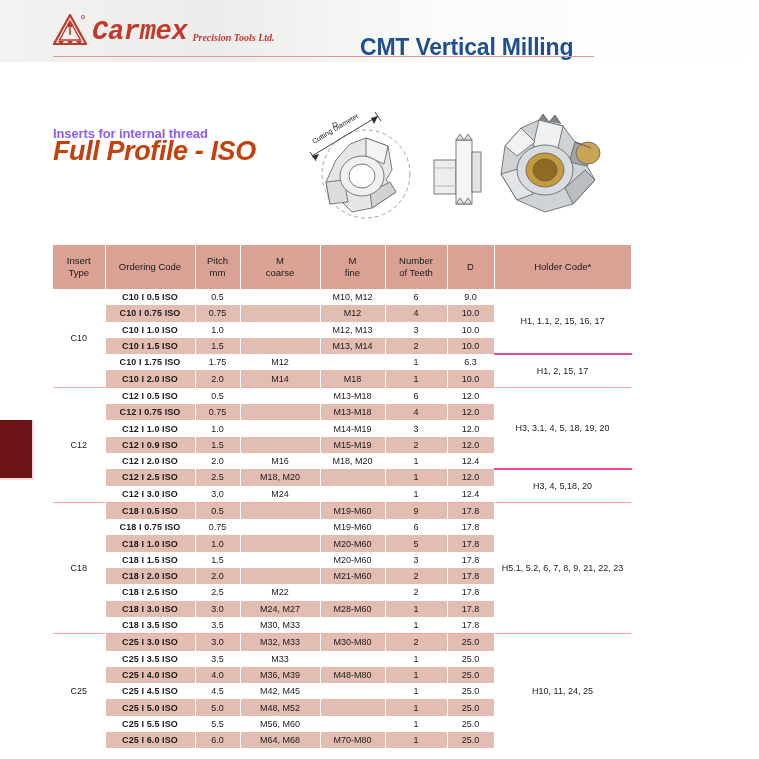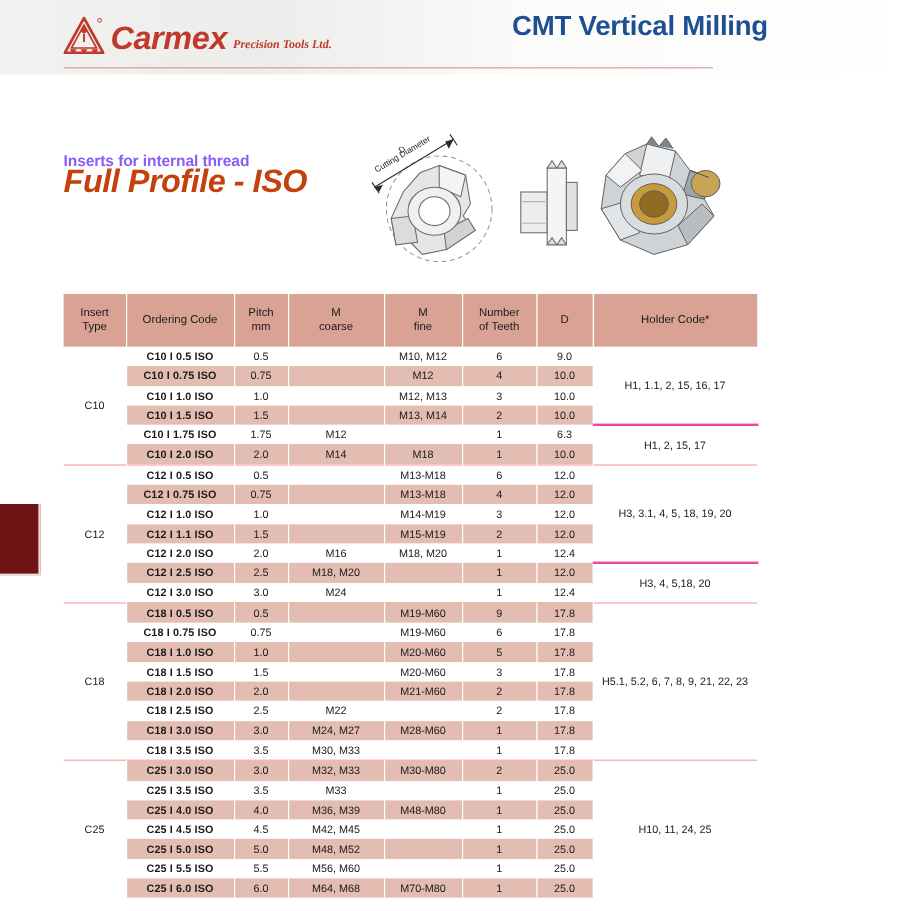--- a/index.html
+++ b/index.html
@@ -30,43 +30,43 @@
   }
   .logo-wrap {
     position: absolute;
     left: 53px; top: 14px;
     display: flex;
     align-items: flex-end;
     gap: 5px;
   }
   .logo-mark { width: 34px; height: 33px; display: block; }
   .logo-word {
-    font-family: Liberation Sans, sans-serif;
+    font-family: Liberation Mono, monospace;
     font-style: italic;
     font-weight: bold;
     font-size: 27px;
     color: #c0392b;
     letter-spacing: -0.3px;
     line-height: 1;
     margin-bottom: 1px;
   }
   .logo-sub {
     font-family: "Liberation Serif", serif;
     font-style: italic;
     font-weight: bold;
     font-size: 10px;
     color: #c0392b;
     line-height: 1;
     margin-bottom: 4px;
   }
   .header-title {
     position: absolute;
-    left: 360px; top: 8px;
+    left: 360px; top: 34px;
     width: 280px;
-    text-align: right;
+    text-align: left;
     font-size: 23px;
     font-weight: bold;
     color: #1d4f91;
     letter-spacing: -0.2px;
   }
 
   
   .page-title {
     position: absolute;
     left: 53px; top: 92px;
@@ -324,21 +324,21 @@
         </tr>
         <tr>
           <td class="col-code">C12 I 1.0   ISO</td>
           <td>1.0</td>
           <td>&nbsp;</td>
           <td>M14-M19</td>
           <td>3</td>
           <td>12.0</td>
         </tr>
         <tr class="alt">
-          <td class="col-code">C12 I 1.1   ISO</td>
+          <td class="col-code">C12 I 0.9   ISO</td>
           <td>1.5</td>
           <td>&nbsp;</td>
           <td>M15-M19</td>
           <td>2</td>
           <td>12.0</td>
         </tr>
         <tr>
           <td class="col-code">C12 I 2.0   ISO</td>
           <td>2.0</td>
           <td>M16</td>

